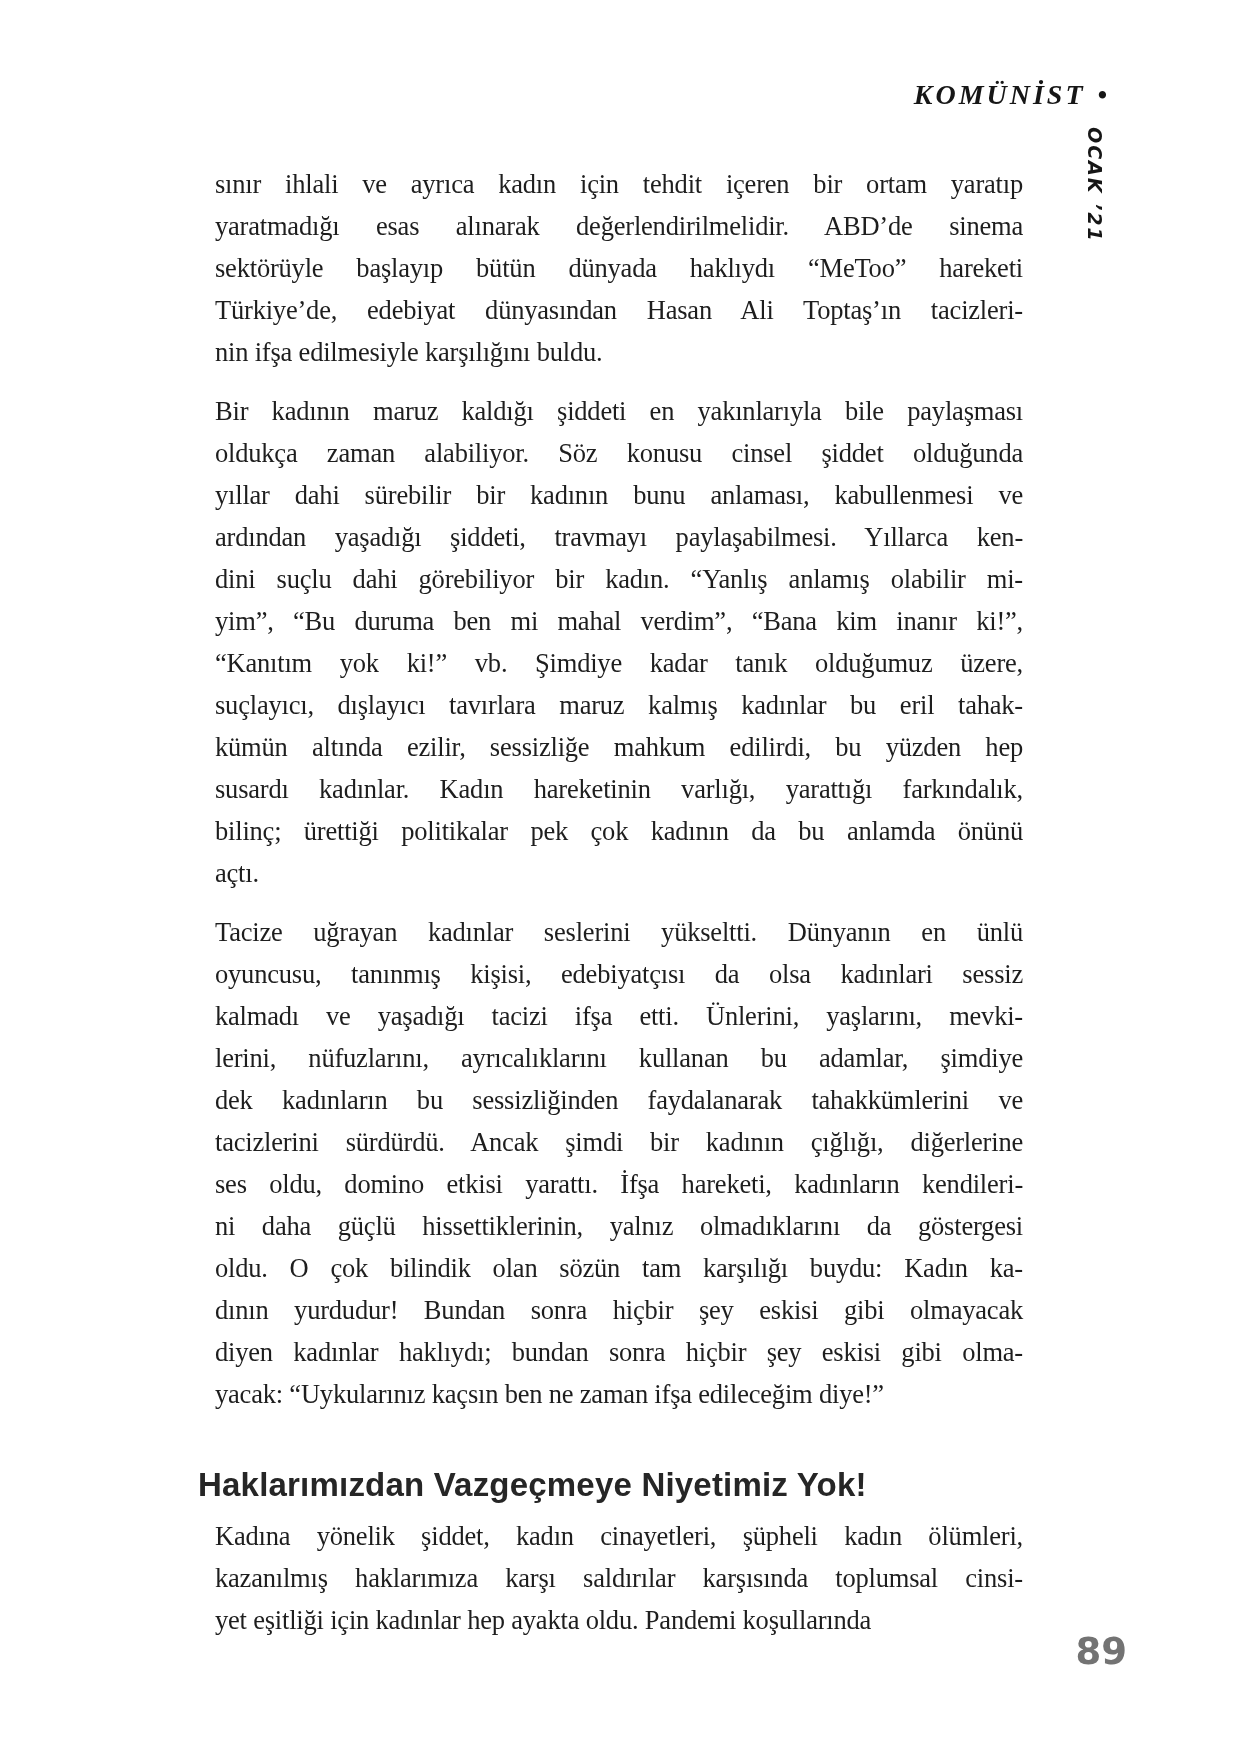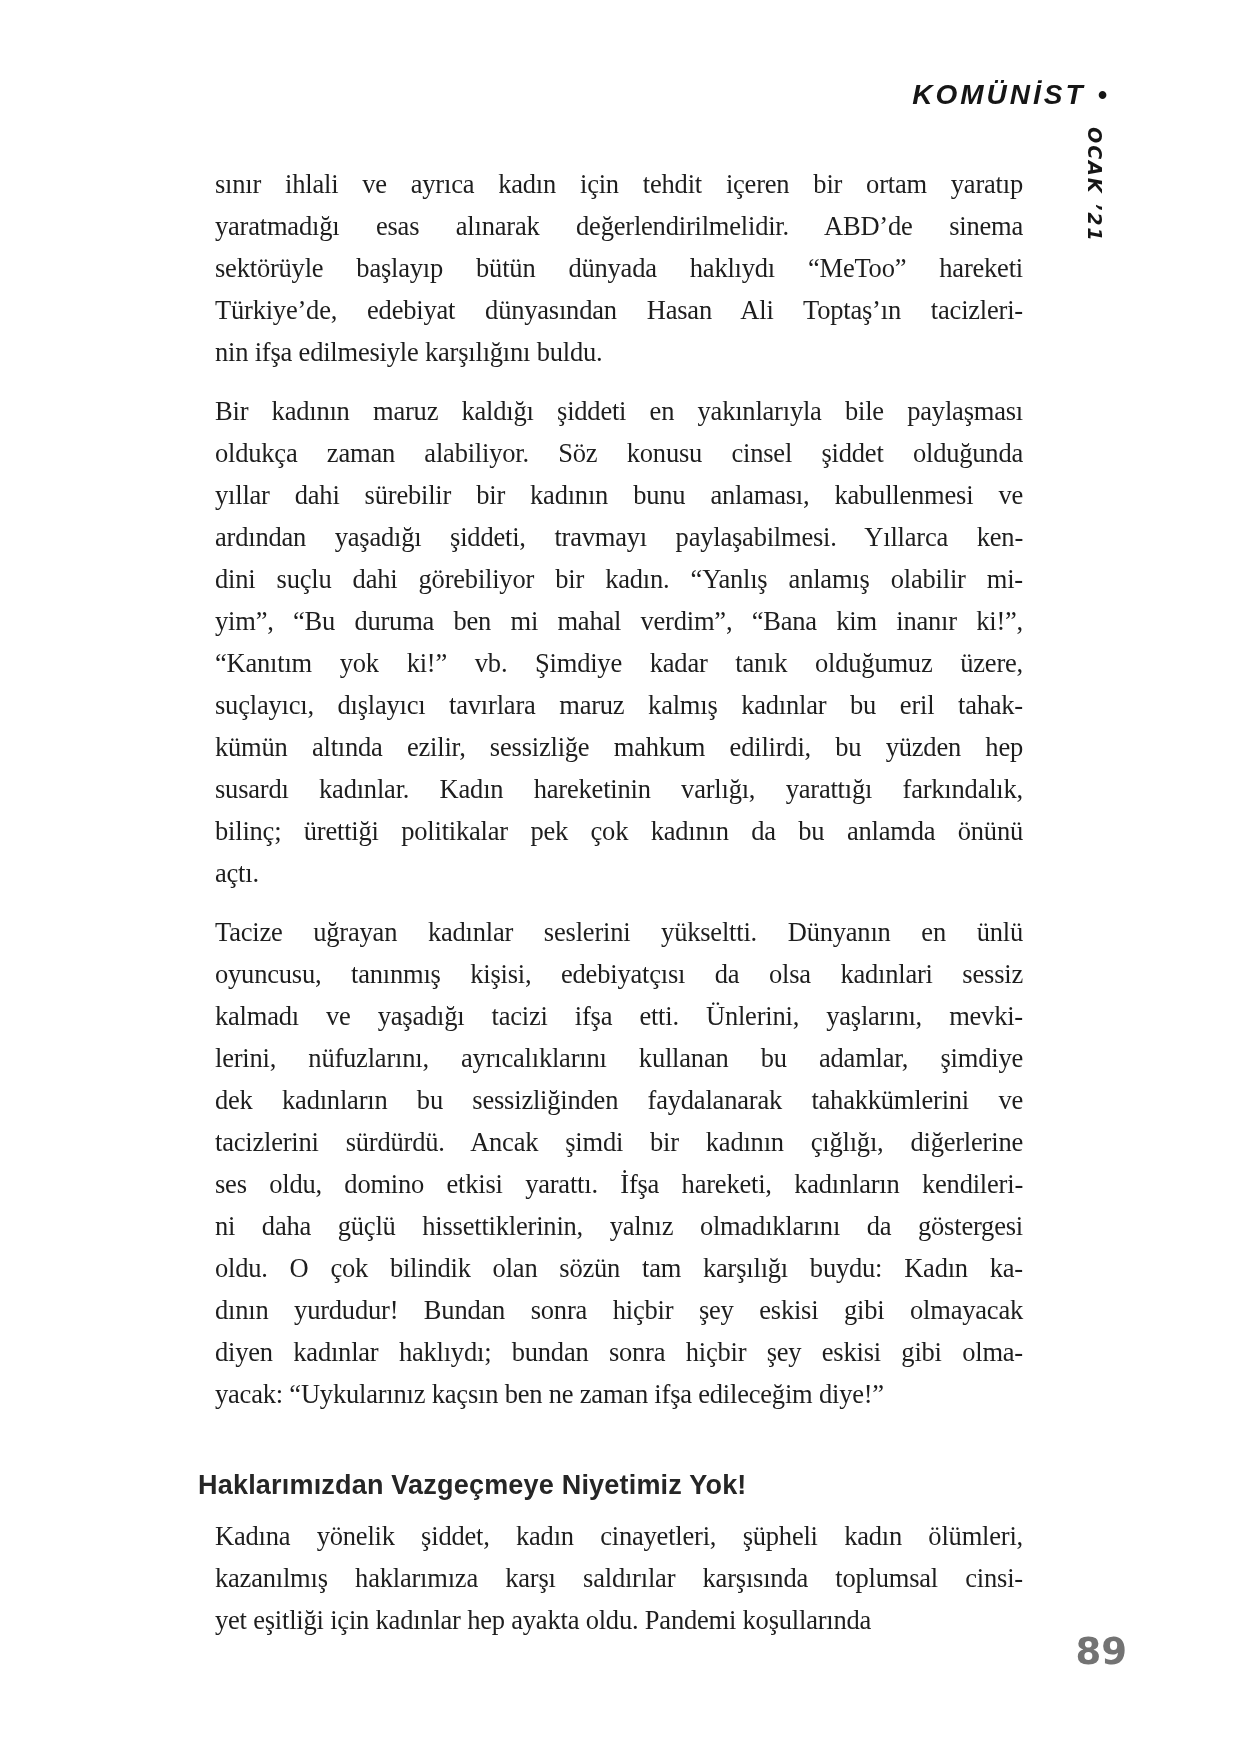--- a/index.html
+++ b/index.html
@@ -11,21 +11,21 @@
     overflow: hidden;
     font-family: "Liberation Serif", serif;
   }
 
   
   .header {
     position: absolute;
     top: 80px;
     right: 134px;
     white-space: nowrap;
-    font-family: Liberation Sans, sans-serif;
+    font-family: Liberation Serif, serif;
     font-weight: bold;
     font-style: italic;
     font-size: 28px;
     line-height: 30px;
     letter-spacing: 3px;
     color: #161616;
     text-align: right;
   }
   .header .bullet {
     letter-spacing: 0;
@@ -70,21 +70,21 @@
     -moz-text-align-last: justify;
   }
   .line.last {
     text-align-last: left;
     -moz-text-align-last: left;
   }
   .section-heading {
     margin: 50px 0 4px 0;
     font-family: "Liberation Sans", sans-serif;
     font-weight: 700;
-    font-size: 27px;
+    font-size: 33px;
     line-height: 40px;
     letter-spacing: 0.2px;
     color: #262626;
   }
 
   
   .page-number {
     position: absolute;
     top: 1632px;
     right: 114px;

